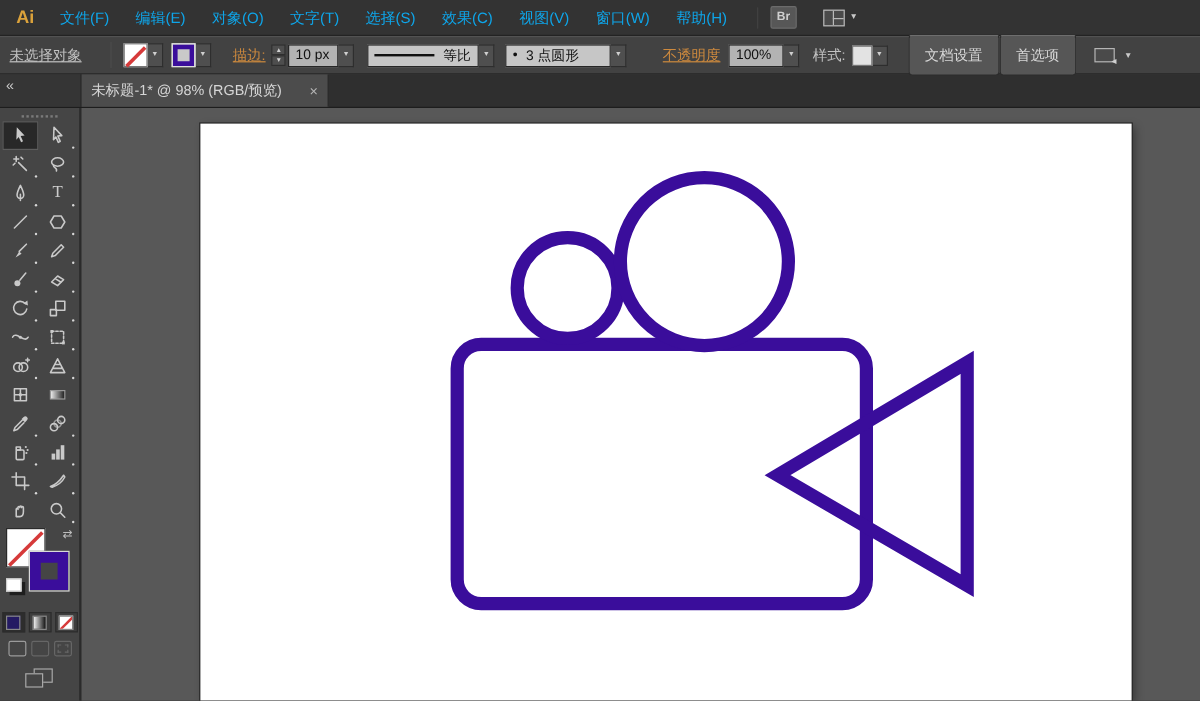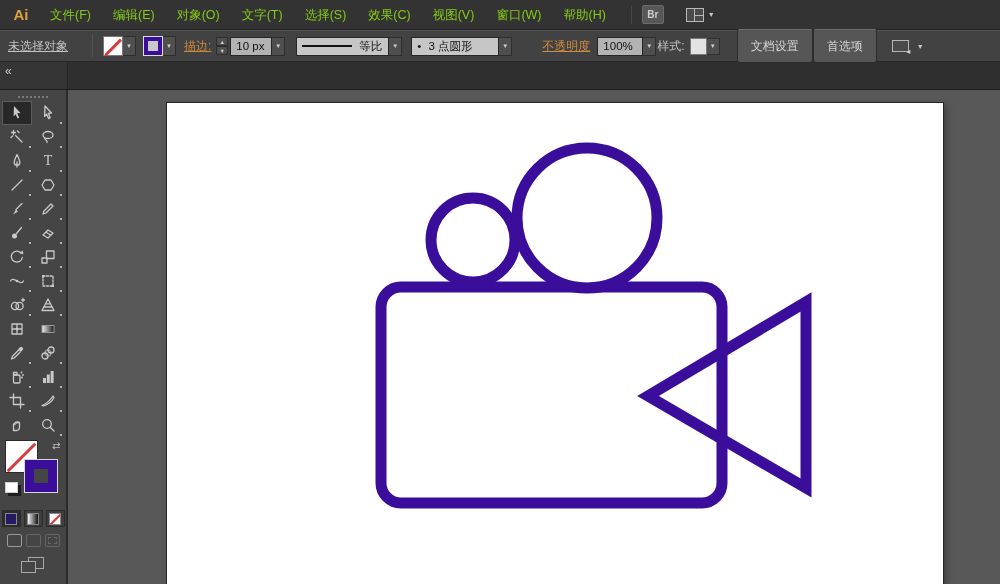--- a/index.html
+++ b/index.html
@@ -5,21 +5,21 @@
   * { margin:0; padding:0; box-sizing:border-box; }
   html,body { width:1000px; height:584px; background:#333; overflow:hidden;
               font-family:"Liberation Sans","DejaVu Sans",sans-serif; }
   #app { position:relative; width:1000px; height:584px; background:#3a3a3a; user-select:none; }
 
   
   .menubar { height:30px; background:#333333; border-bottom:1px solid #232323;
              display:flex; align-items:center; }
   .ai-logo { width:28px; height:24px; margin-left:7px; display:flex; align-items:center; justify-content:center;
              color:#dba23b; font-weight:bold; font-size:15px; }
-  .menu-item { color:#84cc16; font-size:12.5px; padding:0 11px; height:30px; line-height:30px; cursor:default; }
+  .menu-item { color:#0ea5e9; font-size:12.5px; padding:0 11px; height:30px; line-height:30px; cursor:default; }
   .mb-sep { width:1px; height:18px; background:#242424; border-right:1px solid #474747; margin:0 10px 0 14px; }
   .br-btn { width:22px; height:19px; background:#575757; border:1px solid #6b6b6b; border-radius:2px;
             color:#cfcfcf; font-size:10px; font-weight:bold; display:flex; align-items:center; justify-content:center; }
   .ws-switch { display:flex; align-items:center; margin-left:22px; }
   .ws-icon { width:18px; height:14px; border:1px solid #b9b9b9; position:relative; background:#4a4a4a; }
   .ws-icon::before { content:''; position:absolute; left:7px; top:0; bottom:0; width:1px; background:#b9b9b9; }
   .ws-icon::after  { content:''; position:absolute; left:7px; right:0; top:6px; height:1px; background:#b9b9b9; }
   .caret { color:#c9c9c9; font-size:7px; margin-left:4px; }
 
   
@@ -136,21 +136,21 @@
 
     <div class="swatch-group" style="margin-left:10px">
       <div class="sw sw-none"></div>
       <div class="dd-btn">▼</div>
     </div>
     <div class="swatch-group" style="margin-left:7px">
       <div class="sw sw-stroke"></div>
       <div class="dd-btn">▼</div>
     </div>
 
-    <span class="link-orange" style="margin-left:8px">描边:</span>
+    <span class="link-orange" style="margin-left:18px">描边:</span>
     <div class="stepper">
       <span>▲</span>
       <span>▼</span>
     </div>
     <div class="swatch-group" style="margin-left:2px">
       <div class="field" style="width:42px">10 px</div>
       <div class="dd-btn" style="height:19px">▼</div>
     </div>
 
     <div class="swatch-group" style="margin-left:11px">
@@ -168,37 +168,41 @@
       </div>
       <div class="dd-btn" style="height:19px">▼</div>
     </div>
 
     <span class="link-orange" style="margin-left:30px">不透明度</span>
     <div class="swatch-group" style="margin-left:7px">
       <div class="field" style="width:46px">100%</div>
       <div class="dd-btn" style="height:19px">▼</div>
     </div>
 
-    <span style="margin-left:1px">样式:</span>
+    <span style="margin-left:11px">样式:</span>
     <div class="swatch-group" style="margin-left:5px">
       <div class="sw" style="width:17px;height:17px;background:#e3e3e3"></div>
       <div class="dd-btn" style="height:17px">▼</div>
     </div>
 
     <div class="cb-btn" style="margin-left:17px">文档设置</div>
     <div class="cb-btn" style="margin-left:0">首选项</div>
 
     <div class="swatch-group" style="margin-left:15px">
       <div class="panel-icon"></div>
       <span class="caret" style="margin-left:8px">▼</span>
     </div>
   </div>
 
   <div class="tabrow">
     <div class="tools-header">«</div>
+    <div class="doc-tab">
+      <span class="title">未标题-1* @ 98% (RGB/预览)</span>
+      <span class="tab-close">×</span>
+    </div>
   </div>
 
   <div class="content">
 
     <div class="toolbar">
       <div class="grip"></div>
 
       <div class="tool-grid">
         <div class="tool sel">
           <svg width="16" height="16">

